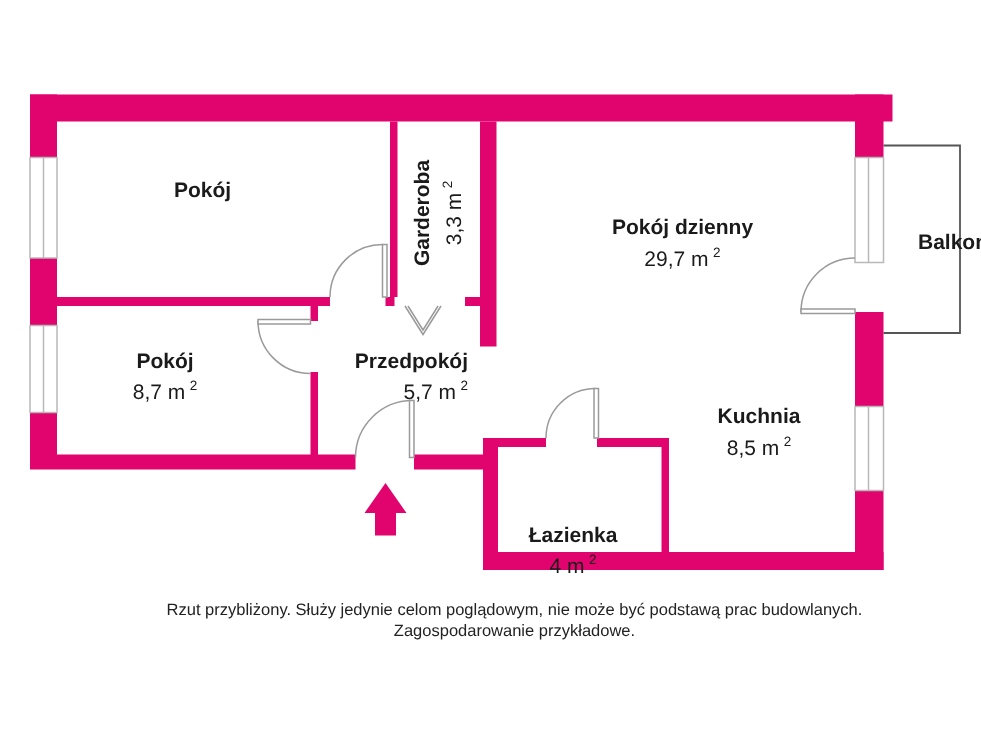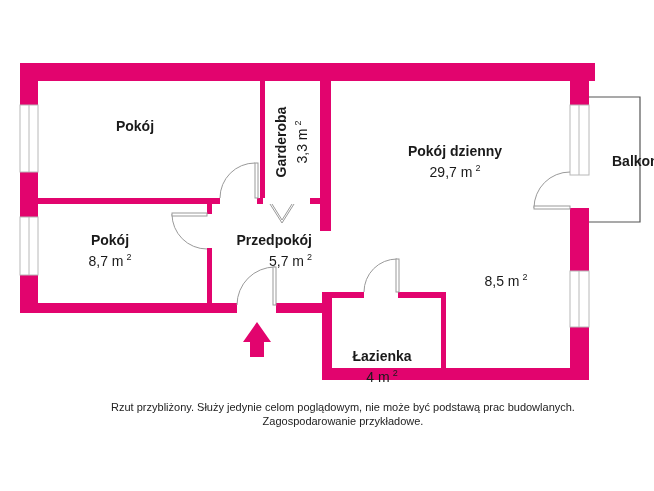--- a/index.html
+++ b/index.html
@@ -111,20 +111,21 @@
   <span class="name">Pokój</span>
   <span class="area"><span>8,7 m</span><sup>2</sup></span>
 </div>
 
 <div class="lbl" style="left:222px; top:232px; width:90px;text-align:right;">
   <span class="name">Przedpokój</span>
   <span class="area"><span>5,7 m</span><sup>2</sup></span>
 </div>
 
 <div class="lbl" style="left:468px; top:269px; width:76px;">
+  <span class="name">Kuchnia</span>
   <span class="area"><span>8,5 m</span><sup>2</sup></span>
 </div>
 
 <div class="lbl" style="left:346px; top:317px; width:72px;margin-top:31px;">
   <span class="name">Łazienka</span>
   <span class="area"><span>4 m</span><sup>2</sup></span>
 </div>
 
 <div class="lbl" style="left:612px; top:153px; width:34px;">
   <span class="name">Balkon</span>

